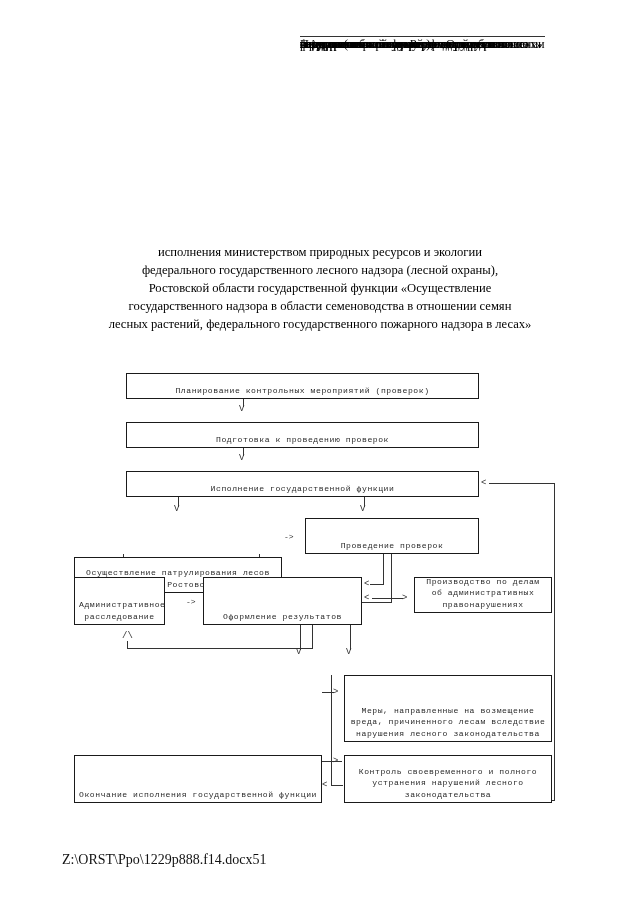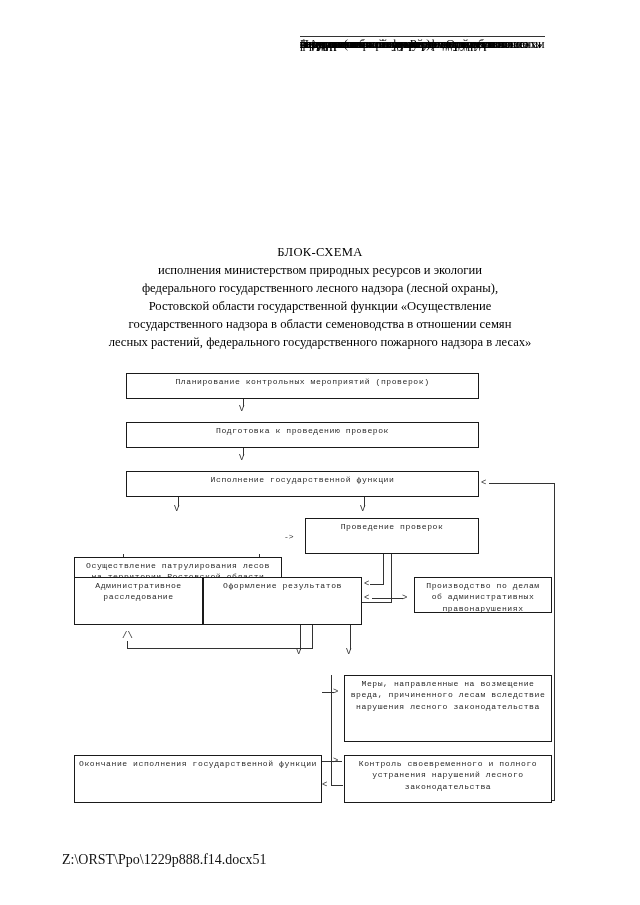--- a/index.html
+++ b/index.html
@@ -65,21 +65,21 @@
     position: absolute;
     box-sizing: border-box;
     border: 1px solid #1a1a1a;
     background: #ffffff;
     font-family: "Liberation Mono", "DejaVu Sans Mono", monospace;
     font-size: 8.1px;
     line-height: 11.4px;
     letter-spacing: 0.55px;
     color: #2a2a2a;
     display: flex;
-    align-items: flex-start;
+    align-items: flex-end;
     justify-content: center;
     text-align: center;
     padding: 2px 4px;
     z-index: 3;
   }
   .node .ntext { display: block; width: 100%; }
 
   
   .node::after {
     content: "";
@@ -138,21 +138,20 @@
     <span class="hline">ресурсов и экологии Ростовской области</span>
     <span class="hline">государственной функции «Осуществление</span>
     <span class="hline">федерального государственного лесного</span>
     <span class="hline">надзора (лесной охраны), государственного</span>
     <span class="hline">надзора в области семеноводства в отношении</span>
     <span class="hline">семян лесных растений, федерального</span>
     <span class="hline">государственного пожарного надзора в лесах»</span>
   </div>
 
   <div class="title-block">
-    <span class="title-main">БЛОК-СХЕМА</span>
     <span class="title-sub">исполнения министерством природных ресурсов и экологии</span>
     <span class="title-sub">федерального государственного лесного надзора (лесной охраны),</span>
     <span class="title-sub">Ростовской области государственной функции «Осуществление</span>
     <span class="title-sub">государственного надзора в области семеноводства в отношении семян</span>
     <span class="title-sub">лесных растений, федерального государственного пожарного надзора в лесах»</span>
   </div>
 
   <div class="chart">
 
     <div class="node" style="left:126px; top:373px; width:353px; height:26px;">
@@ -198,21 +197,21 @@
     <div class="arrow-glyph" style="left:119px; top:561px;">V</div>
 
     <div class="vline" style="left:259px; top:554px; height:9px;"></div>
     <div class="arrow-glyph" style="left:255px; top:561px;">V</div>
 
     <div class="vline" style="left:383px; top:554px; height:30px;"></div>
     <div class="vline" style="left:391px; top:554px; height:48px;"></div>
     <div class="hline" style="left:370px; top:584px; width:14px;"></div>
     <div class="arrow-glyph" style="left:364px; top:580px;">&lt;</div>
 
-    <div class="node" style="left:74px; top:577px; width:129px; height:48px;">
+    <div class="node" style="left:74px; top:577px; width:91px; height:48px;">
       <span class="ntext">Административное расследование</span>
     </div>
 
     <div class="arrow-glyph" style="left:186px; top:597px; font-size:8px;">-&gt;</div>
 
     <div class="node" style="left:203px; top:577px; width:159px; height:48px;">
       <span class="ntext">Оформление результатов</span>
     </div>
 
     <div class="arrow-glyph" style="left:364px; top:594px;">&lt;</div>

